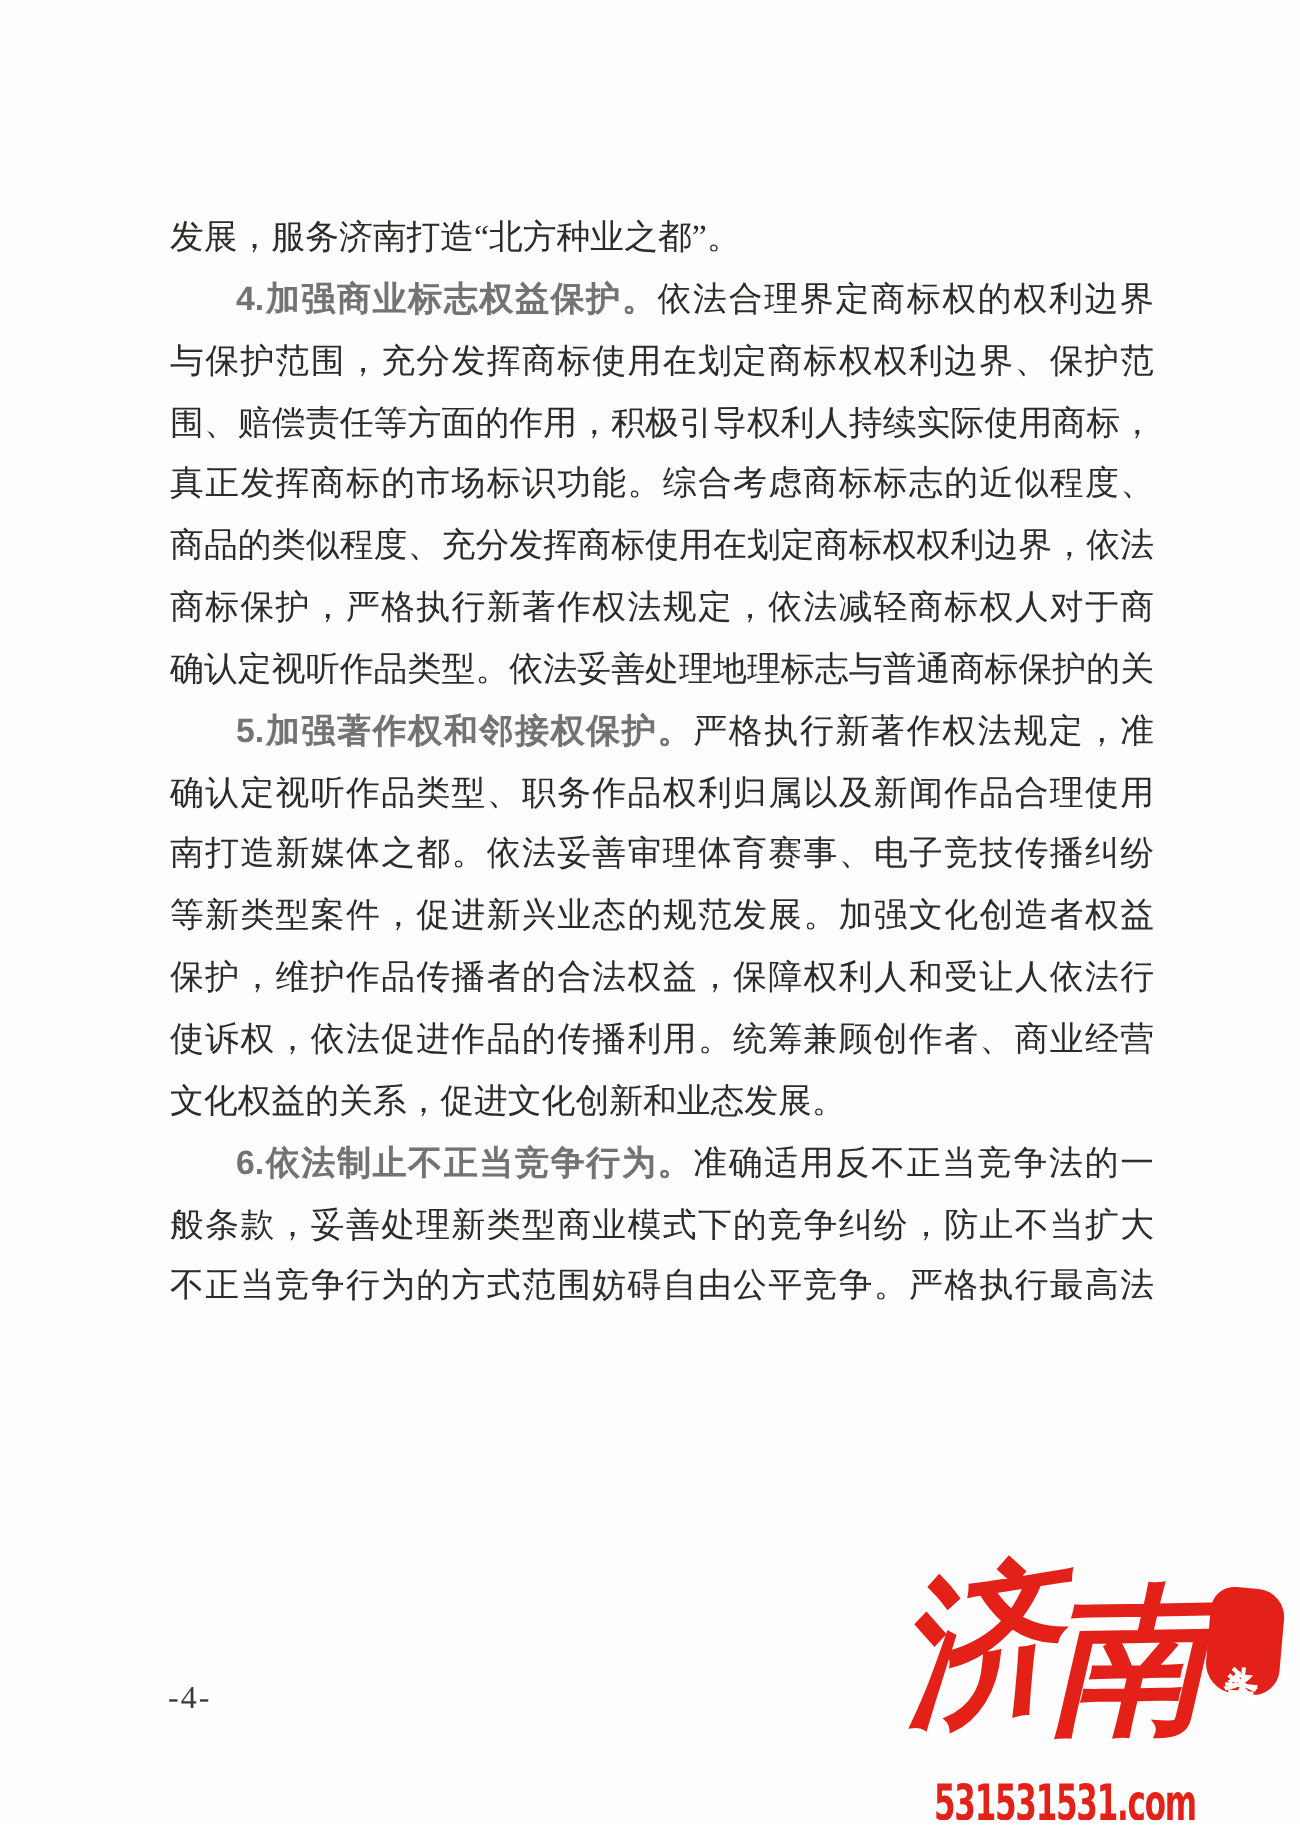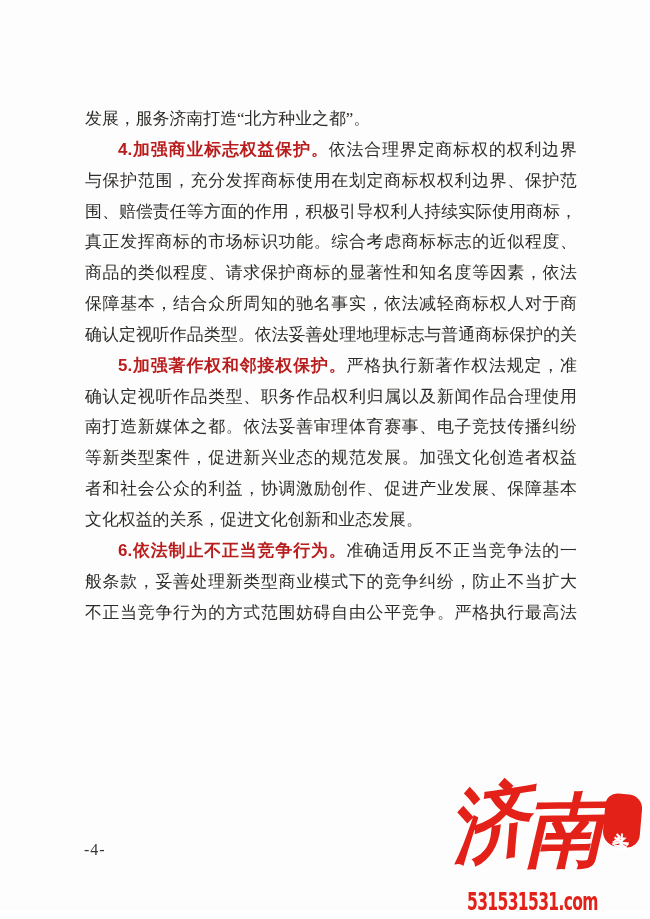--- a/index.html
+++ b/index.html
@@ -28,21 +28,21 @@
     overflow: visible;
   }
   .line.short {
     text-align-last: left;
   }
   .line.indent {
     text-indent: 33px;
   }
   .head {
     font-weight: 700;
-    color: #b91c1c;
+    color: #737373;
     font-family: "Liberation Sans", "Liberation Serif", sans-serif;
   }
   .page-number {
     position: absolute;
     left: 84px;
     top: 841px;
     font-size: 16px;
     color: #3a3936;
     letter-spacing: 1px;
     font-family: "Liberation Serif", serif;
@@ -107,28 +107,29 @@
 <body>
 
 <div class="page">
 
   <div class="text-block">
     <div class="line short"><span class="head"></span><span>发展，服务济南打造“北方种业之都”。</span></div>
     <div class="line indent"><span class="head">4.加强商业标志权益保护。</span><span>依法合理界定商标权的权利边界</span></div>
     <div class="line"><span class="head"></span><span>与保护范围，充分发挥商标使用在划定商标权权利边界、保护范</span></div>
     <div class="line"><span class="head"></span><span>围、赔偿责任等方面的作用，积极引导权利人持续实际使用商标，</span></div>
     <div class="line"><span class="head"></span><span>真正发挥商标的市场标识功能。综合考虑商标标志的近似程度、</span></div>
-    <div class="line"><span class="head"></span><span>商品的类似程度、请求保护商标的显著性和知名度等因素，依法</span></div>
-    <div class="line"><span class="head"></span><span>保障基本，结合众所周知的驰名事实，依法减轻商标权人对于商</span></div>
+    <div class="line"><span class="head"></span><span>商品的类似程度、充分发挥商标使用在划定商标权权利边界，依法</span></div>
+    <div class="line"><span class="head"></span><span>商标保护，严格执行新著作权法规定，依法减轻商标权人对于商</span></div>
     <div class="line"><span class="head"></span><span>确认定视听作品类型。依法妥善处理地理标志与普通商标保护的关</span></div>
     <div class="line indent"><span class="head">5.加强著作权和邻接权保护。</span><span>严格执行新著作权法规定，准</span></div>
     <div class="line"><span class="head"></span><span>确认定视听作品类型、职务作品权利归属以及新闻作品合理使用</span></div>
     <div class="line"><span class="head"></span><span>南打造新媒体之都。依法妥善审理体育赛事、电子竞技传播纠纷</span></div>
     <div class="line"><span class="head"></span><span>等新类型案件，促进新兴业态的规范发展。加强文化创造者权益</span></div>
-    <div class="line"><span class="head"></span><span>者和社会公众的利益，协调激励创作、促进产业发展、保障基本</span></div>
+    <div class="line"><span class="head"></span><span>保护，维护作品传播者的合法权益，保障权利人和受让人依法行</span></div>
+    <div class="line"><span class="head"></span><span>使诉权，依法促进作品的传播利用。统筹兼顾创作者、商业经营</span></div>
     <div class="line short"><span class="head"></span><span>文化权益的关系，促进文化创新和业态发展。</span></div>
     <div class="line indent"><span class="head">6.依法制止不正当竞争行为。</span><span>准确适用反不正当竞争法的一</span></div>
     <div class="line"><span class="head"></span><span>般条款，妥善处理新类型商业模式下的竞争纠纷，防止不当扩大</span></div>
     <div class="line"><span class="head"></span><span>不正当竞争行为的方式范围妨碍自由公平竞争。严格执行最高法</span></div>
   </div>
 
   <div class="page-number">-4-</div>
 
   <div class="logo">
     <div class="logo-brand"><span class="ch ch1">济</span><span class="ch ch2">南</span></div>

